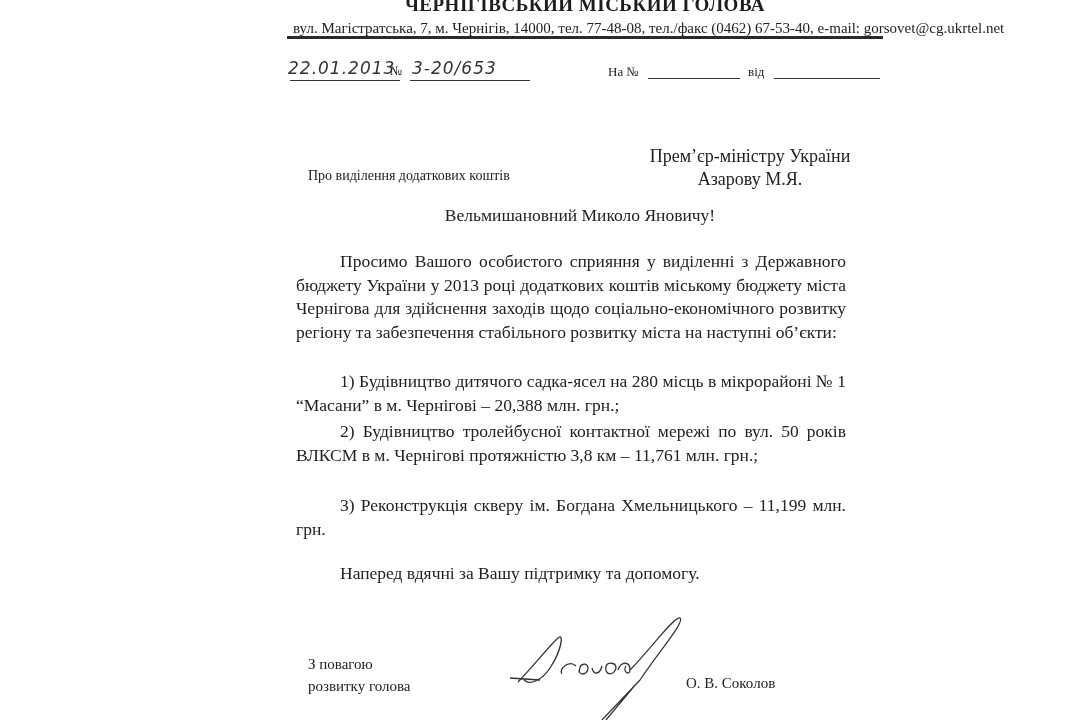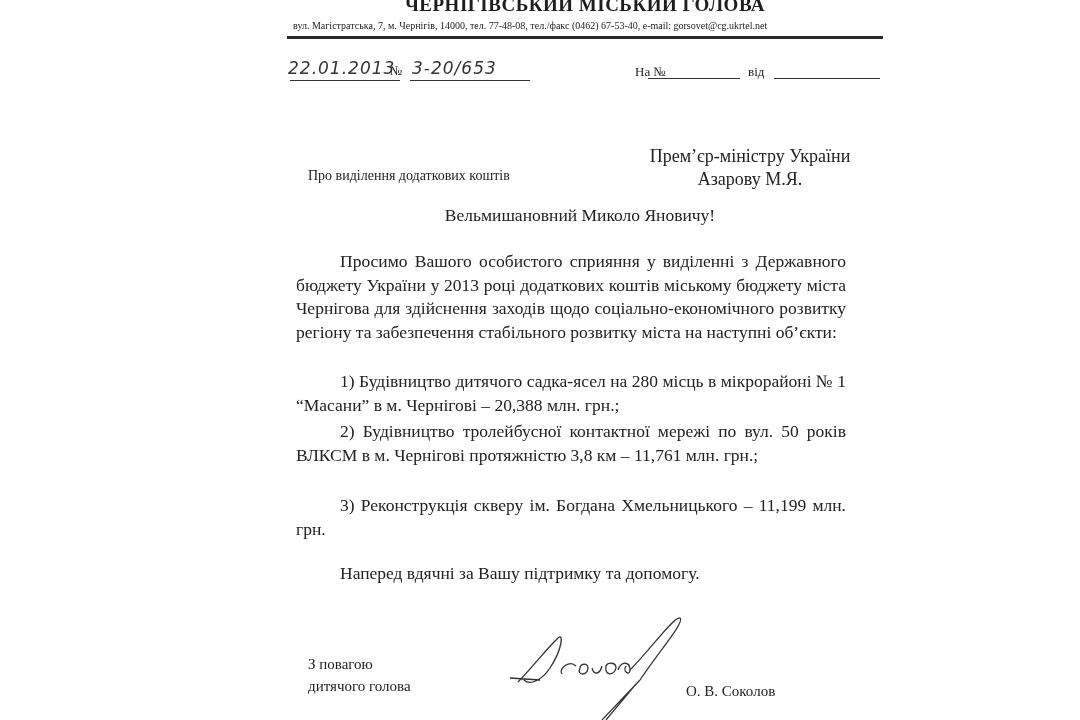--- a/index.html
+++ b/index.html
@@ -20,21 +20,21 @@
     .header-title {
       left: 280px; width: 610px; top: -6px;
       text-align: center;
       font-size: 19px;
       font-weight: bold;
       letter-spacing: 0.5px;
       color: #1d1d1d;
     }
     .header-address {
       left: 293px; top: 20px;
-      font-size: 10px;
+      font-size: 15px;
       color: #222;
       white-space: nowrap;
     }
     .header-rule {
       left: 287px; top: 36px;
       width: 596px; height: 3px;
       background: #2a2a2a;
     }
 
     .hand {
@@ -54,21 +54,21 @@
       left: 390px; top: 63px; font-size: 13px; color: #222;
     }
     .ref-number {
       left: 412px; top: 58px; text-align: center;
     }
     .ref-number-line {
       left: 410px; top: 80px; width: 120px; height: 1px; background: #333;
     }
 
     .incoming-label {
-      left: 608px; top: 64px; font-size: 13px; color: #222; margin-left: 27px;
+      left: 608px; top: 64px; font-size: 13px; color: #222;
     }
     .incoming-no-line {
       left: 648px; top: 78px; width: 92px; height: 1px; background: #333;
     }
     .incoming-from {
       left: 748px; top: 64px; font-size: 13px; color: #222;
     }
     .incoming-date-line {
       left: 774px; top: 78px; width: 106px; height: 1px; background: #333;
     }
@@ -106,21 +106,20 @@
     .closing { top: 562px; }
 
     .regards {
       left: 308px; top: 653px;
       font-size: 15px;
       line-height: 22px;
     }
     .signer-name {
       left: 686px; top: 675px;
       font-size: 15px;
-      margin-top: 8px;
     }
     .signature {
       left: 480px; top: 610px; width: 220px; height: 110px;
     }
   </style>
 </head>
 <body>
 
 <div class="abs header-title">ЧЕРНІГІВСЬКИЙ МІСЬКИЙ ГОЛОВА</div>
 <div class="abs header-address">вул. Магістратська, 7, м. Чернігів, 14000, тел. 77-48-08, тел./факс (0462) 67-53-40, e-mail: gorsovet@cg.ukrtel.net</div>
@@ -156,21 +155,21 @@
 </div>
 <div class="abs body-text item3">
   <span class="indent"></span><span>3) Реконструкція скверу ім. Богдана Хмельницького – 11,199 млн. грн.</span>
 </div>
 <div class="abs body-text closing">
   <span class="indent"></span><span>Наперед вдячні за Вашу підтримку та допомогу.</span>
 </div>
 
 <div class="abs regards">
   <div>З повагою</div>
-  <div>дитячого голова</div>
+  <div>розвитку голова</div>
 </div>
 
 <svg class="abs signature" viewBox="0 0 220 110">
   <path d="M38 72 C 50 60, 70 35, 78 28 C 84 22, 82 40, 70 58 C 62 70, 50 76, 44 70 M30 68 L 60 70" fill="none" stroke="#333" stroke-width="1.3"></path>
   <path d="M82 64 C 78 58, 90 50, 96 56 M100 58 C 96 66, 108 66, 108 58 C 108 52, 100 54, 100 58 M112 58 C 114 66, 120 64, 122 56 M126 56 C 124 66, 134 66, 136 58 C 136 52, 128 52, 126 56 M138 60 C 142 50, 150 52, 150 60 C 150 66, 142 62, 146 56" fill="none" stroke="#333" stroke-width="1.3"></path>
   <path d="M150 60 C 170 40, 195 5, 200 8 C 205 12, 180 40, 160 70 L 122 110 M156 74 L 126 110" fill="none" stroke="#333" stroke-width="1.2"></path>
 </svg>
 
 <div class="abs signer-name">О. В. Соколов</div>
 

